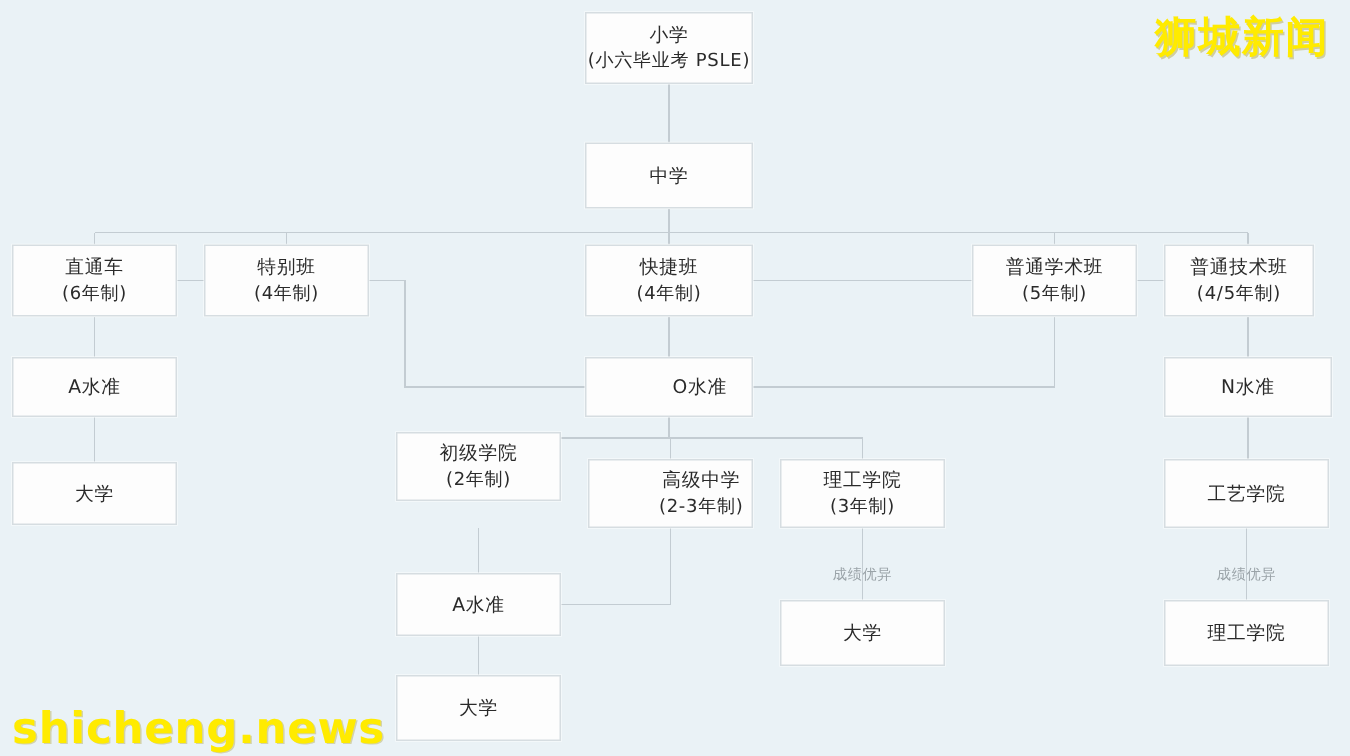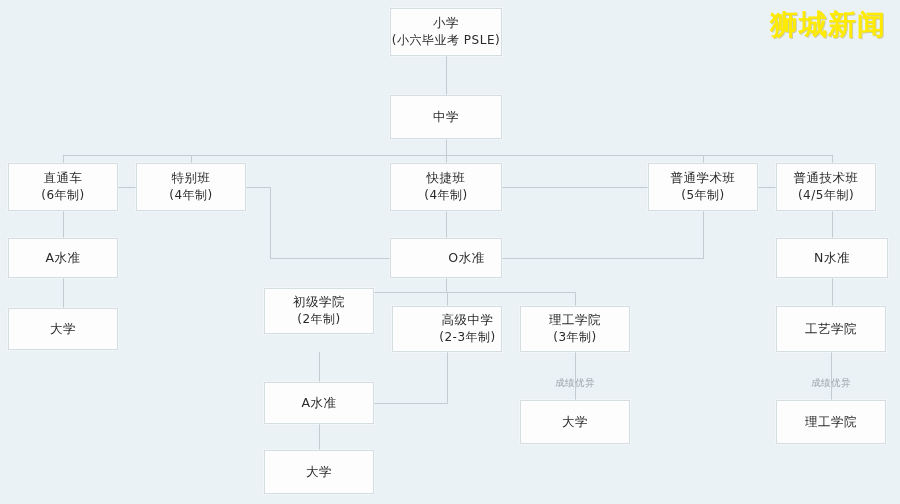--- a/index.html
+++ b/index.html
@@ -161,13 +161,14 @@
       <div class="node" style="left: 264px; top: 450px; width: 110px; height: 44px;">
         <div class="l1">大学</div>
       </div>
     </div>
   <div id="labels">
       <div class="edge-label" style="left: 520px; top: 377px; width: 110px;">成绩优异</div>
       <div class="edge-label" style="left: 776px; top: 377px; width: 110px;">成绩优异</div>
     </div>
 
   <div class="wm wm-tr">狮城新闻</div>
+  <div class="wm wm-bl">shicheng.news</div>
 </div>
 
 </body></html>

